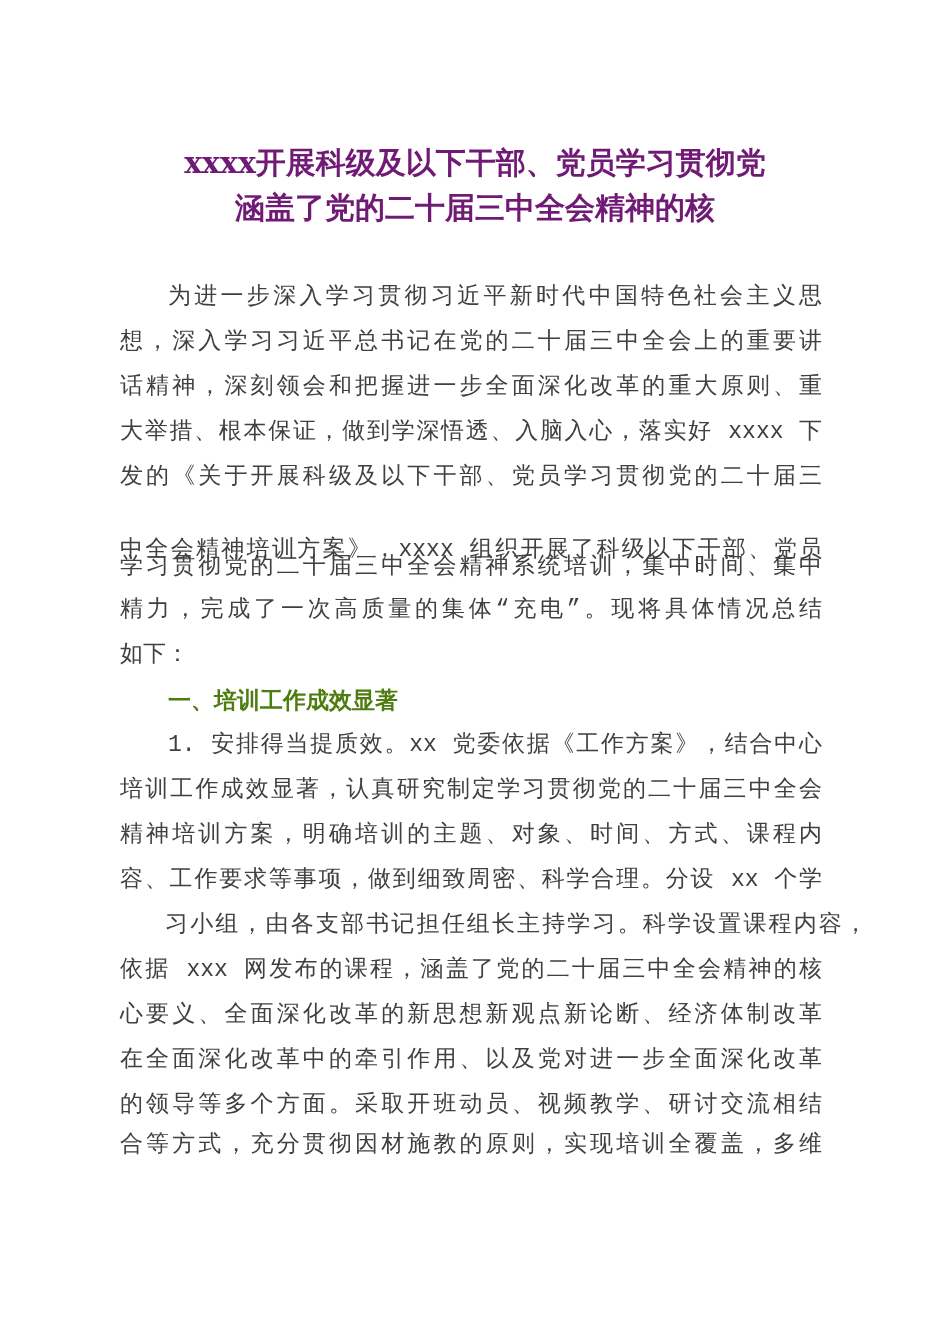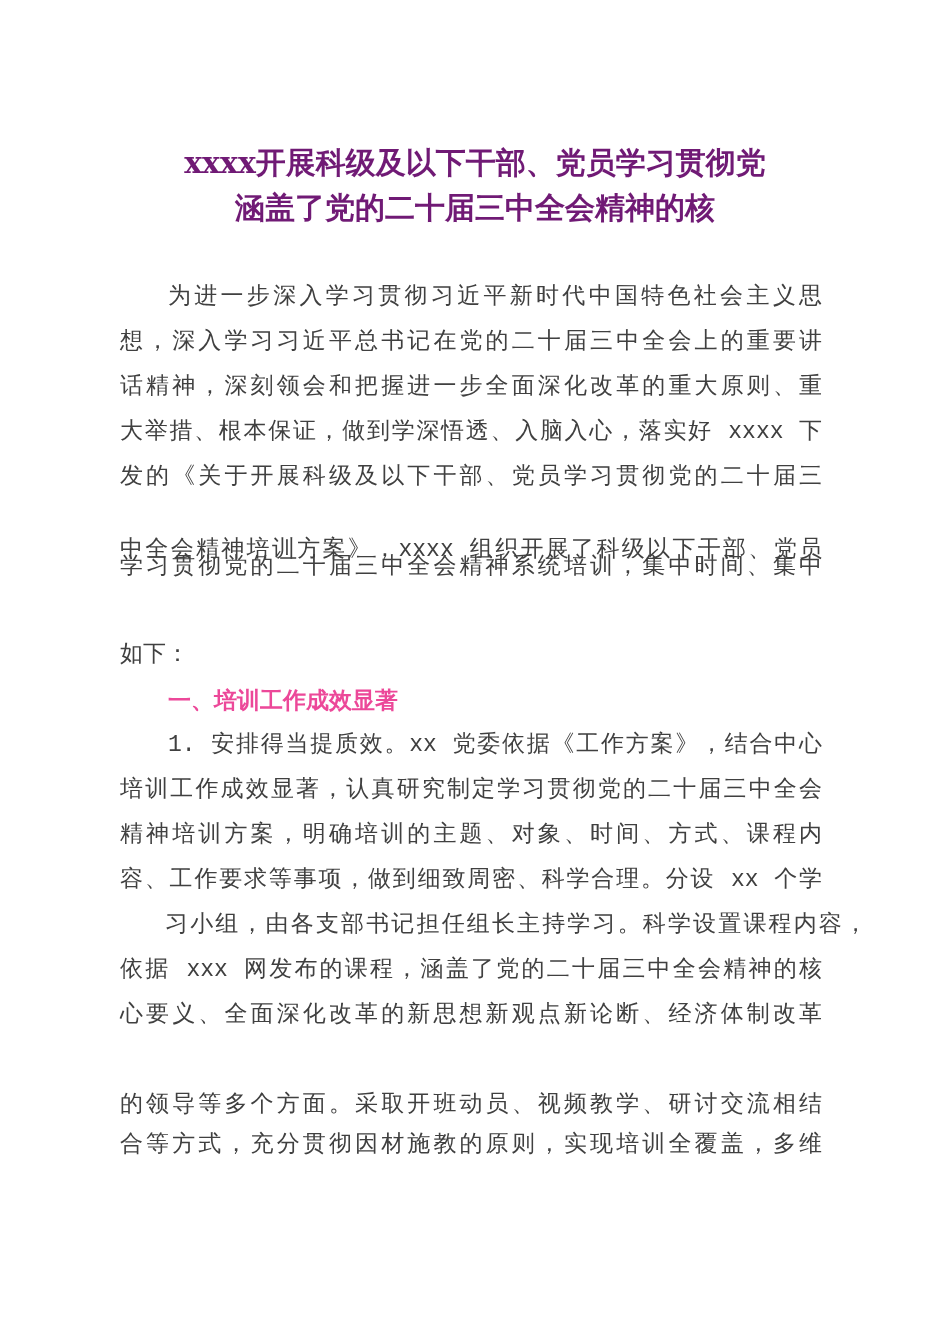--- a/index.html
+++ b/index.html
@@ -4,46 +4,48 @@
   <style>
     html, body { margin: 0; padding: 0; background: #ffffff; }
     body { width: 950px; height: 1344px; position: relative; overflow: hidden; font-family: "DejaVu Serif", "Liberation Serif", serif; color: #111; }
     .page { position: absolute; left: 0; top: 0; width: 950px; height: 1344px; background: #fff; }
     .title { position: absolute; left: 0; width: 950px; text-align: center; font-family: "DejaVu Serif", serif; font-weight: bold; font-size: 30px; letter-spacing: 0px; line-height: 45px; color: #701a75; }
     .title .t1 { display: block; }
     .title .t2 { display: block; }
     .line { position: absolute; left: 120px; width: 702px; font-size: 23px; line-height: 30px; white-space: nowrap; color: #404040; text-align: justify; text-align-last: justify; letter-spacing: 0; font-family: Liberation Mono, monospace; }
     .line.indent { left: 168px; width: 654px; }
     .line.last { text-align-last: left; }
-    .heading { position: absolute; left: 168px; font-family: "DejaVu Sans", sans-serif; font-weight: bold; font-size: 23px; line-height: 30px; color: #ec4899; }
+    .heading { position: absolute; left: 168px; font-family: "DejaVu Sans", sans-serif; font-weight: bold; font-size: 23px; line-height: 30px; color: #4d7c0f; }
   </style>
 </head>
 <body>
 
 <div class="page">
 
   <div class="title" style="top:140px;">
     <span class="t1">xxxx开展科级及以下干部、党员学习贯彻党</span>
     <span class="t2">涵盖了党的二十届三中全会精神的核</span>
   </div>
 
   <div class="line indent" style="top:282px;">为进一步深入学习贯彻习近平新时代中国特色社会主义思</div>
   <div class="line" style="top:327px;">想，深入学习习近平总书记在党的二十届三中全会上的重要讲</div>
   <div class="line" style="top:372px;">话精神，深刻领会和把握进一步全面深化改革的重大原则、重</div>
   <div class="line" style="top:417px;">大举措、根本保证，做到学深悟透、入脑入心，落实好 xxxx 下</div>
   <div class="line" style="top:462px;">发的《关于开展科级及以下干部、党员学习贯彻党的二十届三</div>
   <div class="line" style="top:507px;margin-top:28px;">中全会精神培训方案》，xxxx 组织开展了科级以下干部、党员</div>
   <div class="line" style="top:552px;">学习贯彻党的二十届三中全会精神系统培训，集中时间、集中</div>
+  <div class="line" style="top:595px;">精力，完成了一次高质量的集体“充电”。现将具体情况总结</div>
   <div class="line last" style="top:640px;">如下：</div>
 
   <div class="heading" style="top:685px;">一、培训工作成效显著</div>
 
   <div class="line indent" style="top:730px;">1. 安排得当提质效。xx 党委依据《工作方案》，结合中心</div>
   <div class="line" style="top:775px;">培训工作成效显著，认真研究制定学习贯彻党的二十届三中全会</div>
   <div class="line" style="top:820px;">精神培训方案，明确培训的主题、对象、时间、方式、课程内</div>
   <div class="line" style="top:865px;">容、工作要求等事项，做到细致周密、科学合理。分设 xx 个学</div>
   <div class="line" style="top:910px;margin-left:45px;">习小组，由各支部书记担任组长主持学习。科学设置课程内容，</div>
   <div class="line" style="top:955px;">依据 xxx 网发布的课程，涵盖了党的二十届三中全会精神的核</div>
   <div class="line" style="top:1000px;">心要义、全面深化改革的新思想新观点新论断、经济体制改革</div>
+  <div class="line" style="top:1045px;">在全面深化改革中的牵引作用、以及党对进一步全面深化改革</div>
   <div class="line" style="top:1090px;">的领导等多个方面。采取开班动员、视频教学、研讨交流相结</div>
   <div class="line" style="top:1130px;">合等方式，充分贯彻因材施教的原则，实现培训全覆盖，多维</div>
 
 </div>
 
 </body></html>

